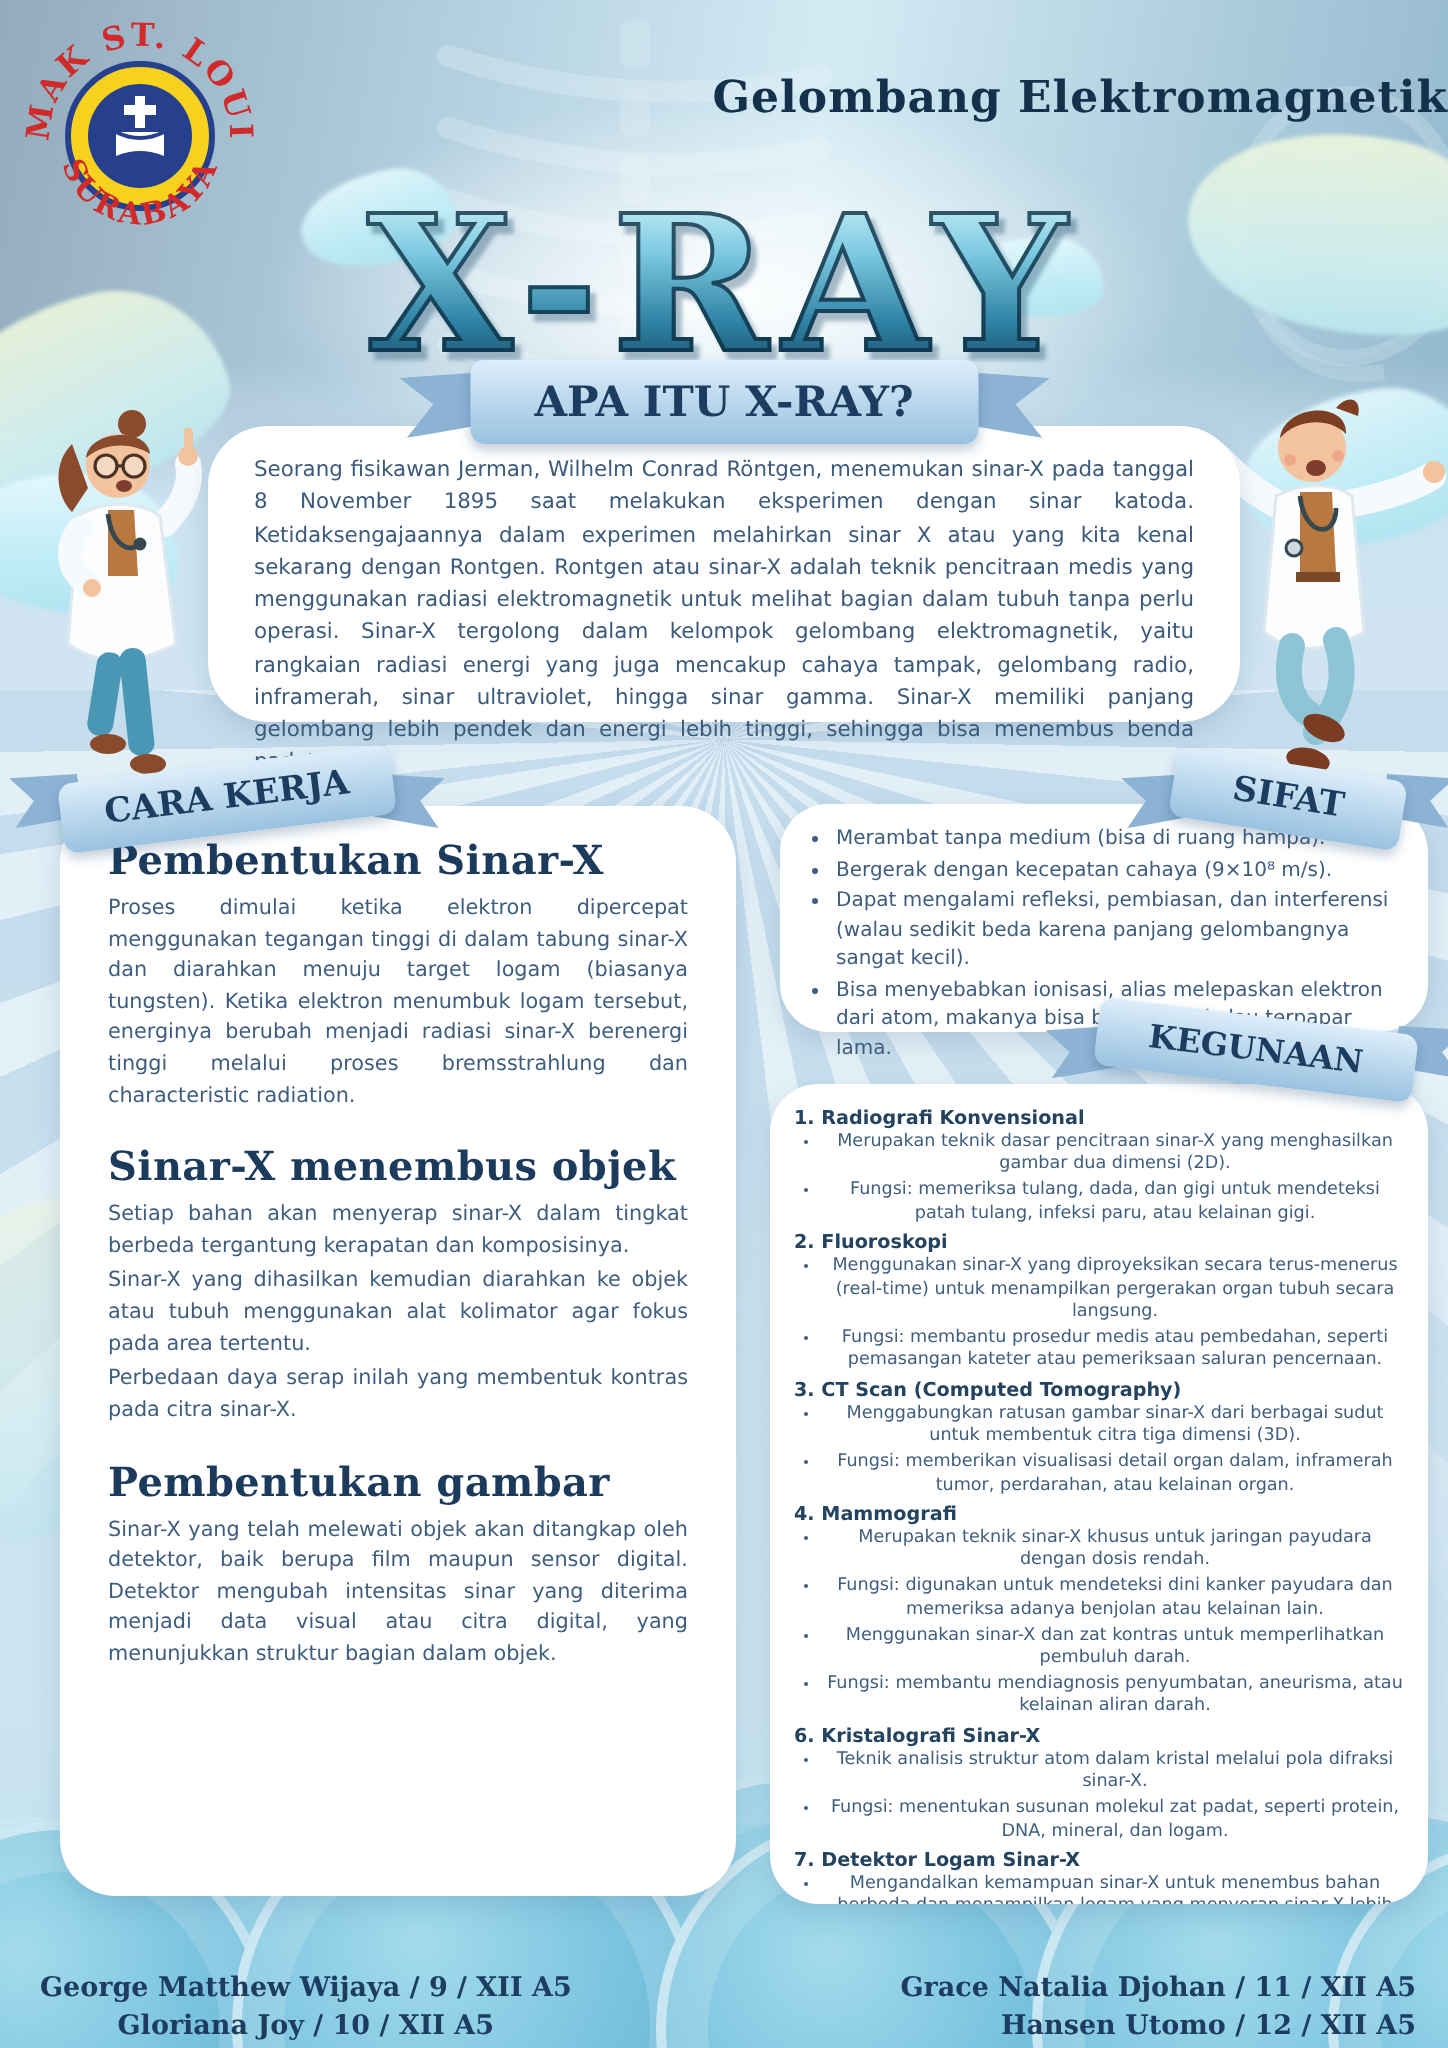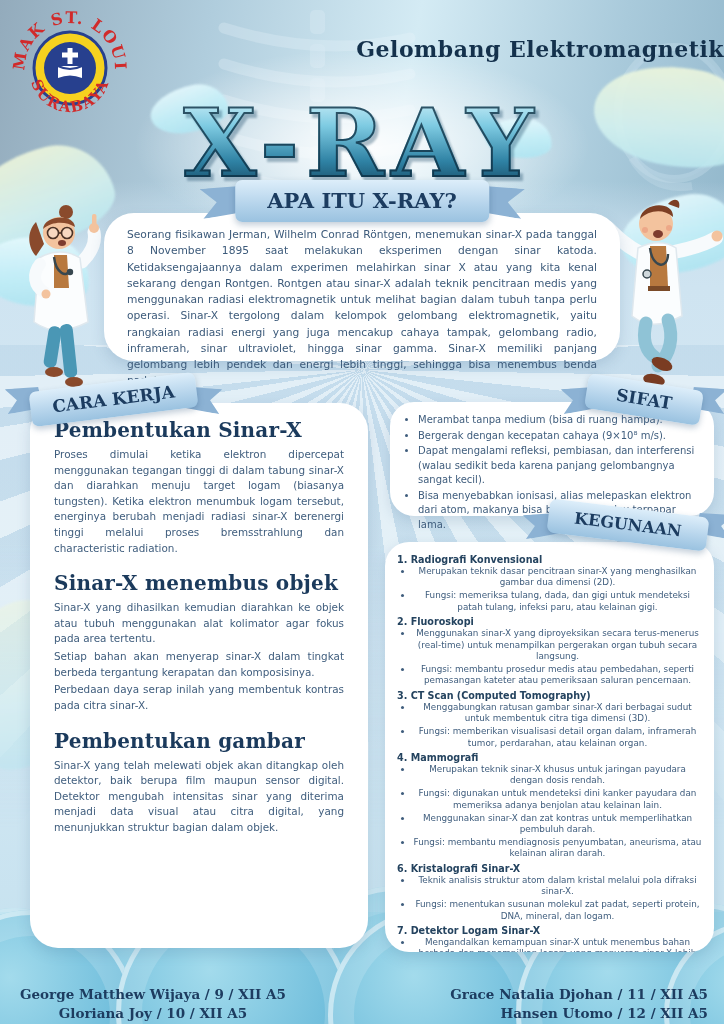--- a/index.html
+++ b/index.html
@@ -223,22 +223,22 @@
   <div class="ribbon cara">
     <span class="bar">CARA KERJA</span>
     <span class="tail l"></span>
     <span class="tail r"></span>
   </div>
   <div class="card cara-card">
     <div id="cara-sections">
         <h2 class="card-heading">Pembentukan Sinar-X</h2>
         <p class="body-text">Proses dimulai ketika elektron dipercepat menggunakan tegangan tinggi di dalam tabung sinar-X dan diarahkan menuju target logam (biasanya tungsten). Ketika elektron menumbuk logam tersebut, energinya berubah menjadi radiasi sinar-X berenergi tinggi melalui proses bremsstrahlung dan characteristic radiation.</p>
         <h2 class="card-heading">Sinar-X menembus objek</h2>
+        <p class="body-text">Setiap bahan akan menyerap sinar-X dalam tingkat berbeda tergantung kerapatan dan komposisinya.</p>
         <p class="body-text">Sinar-X yang dihasilkan kemudian diarahkan ke objek atau tubuh menggunakan alat kolimator agar fokus pada area tertentu.</p>
-        <p class="body-text">Setiap bahan akan menyerap sinar-X dalam tingkat berbeda tergantung kerapatan dan komposisinya.</p>
         <p class="body-text">Perbedaan daya serap inilah yang membentuk kontras pada citra sinar-X.</p>
         <h2 class="card-heading">Pembentukan gambar</h2>
         <p class="body-text">Sinar-X yang telah melewati objek akan ditangkap oleh detektor, baik berupa film maupun sensor digital. Detektor mengubah intensitas sinar yang diterima menjadi data visual atau citra digital, yang menunjukkan struktur bagian dalam objek.</p>
       </div>
   </div>
 
   <div class="ribbon sifat">
     <span class="bar">SIFAT</span>
     <span class="tail l"></span>
     <span class="tail r"></span>

